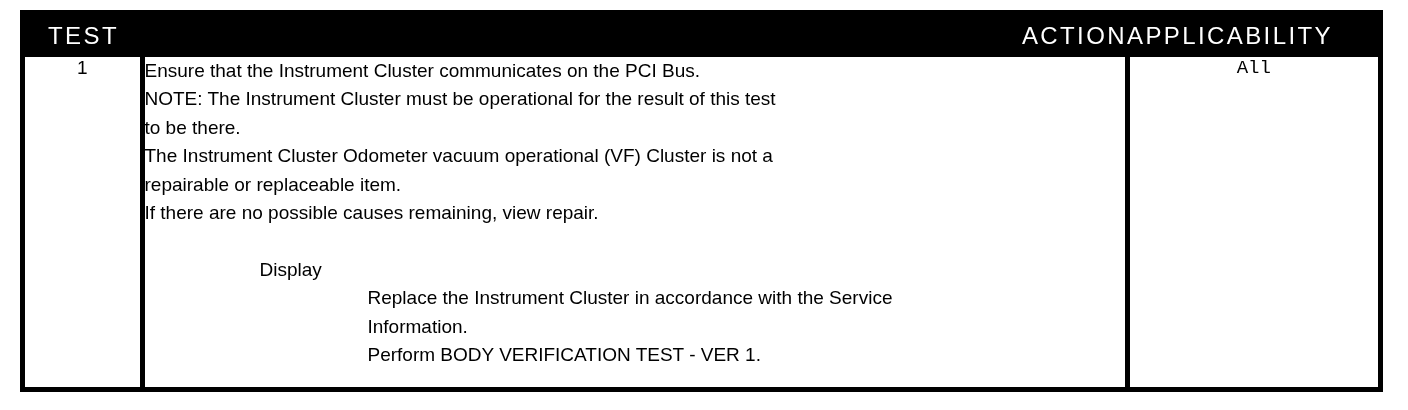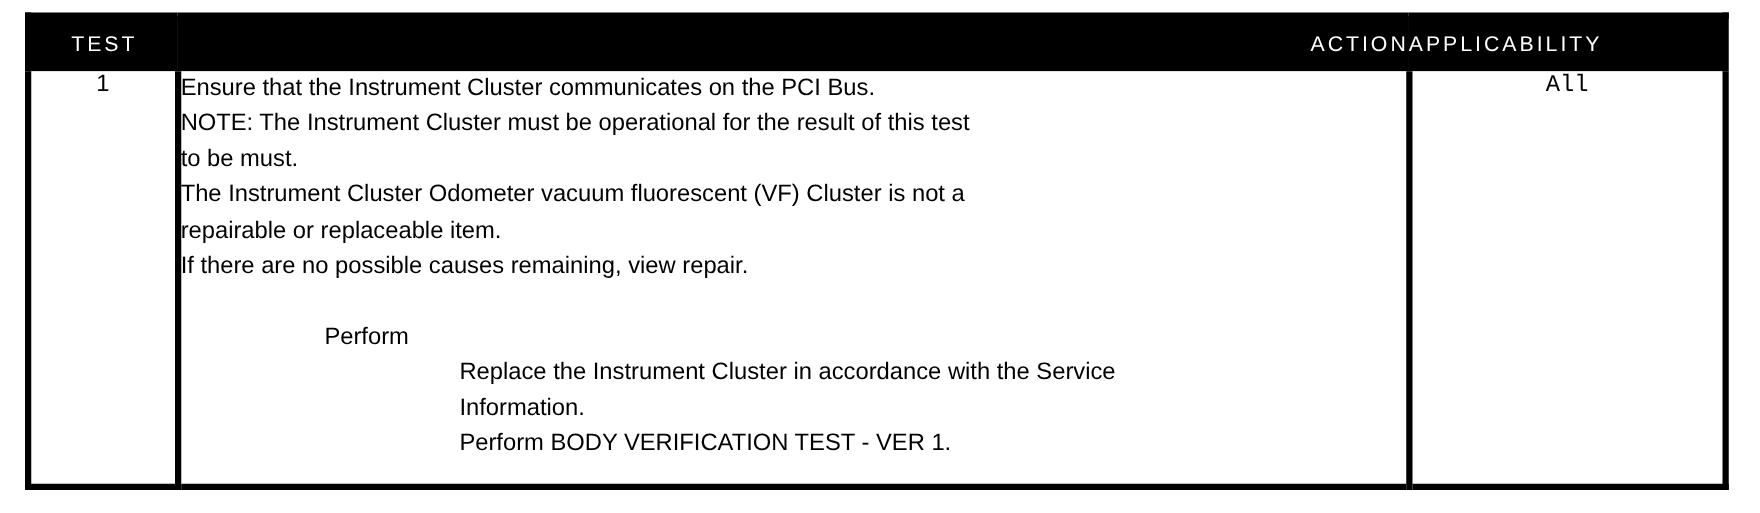--- a/index.html
+++ b/index.html
@@ -36,21 +36,21 @@
   .thead-row {
     background: #000000;
     color: #ffffff;
   }
   .thead-row th {
     border: none;
     padding: 0;
     height: 42px;
     vertical-align: middle;
     font-weight: normal;
-    font-size: 17px;
+    font-size: 24px;
     letter-spacing: 2.4px;
     color: #ffffff;
     background: #000000;
   }
   .th-test   { width: 117px; text-align: center; }
   .th-action { width: 985px; text-align: right; }
   .th-appl   { width: 251px; text-align: left; }
 
   
   .tbody-row td {
@@ -130,44 +130,44 @@
       <tr class="tbody-row">
 
         <td class="cell-test">1</td>
 
         <td class="cell-action">
 
           <div class="line">Ensure that the Instrument Cluster communicates on the PCI Bus.</div>
 
           <div class="line">NOTE: The Instrument Cluster must be operational for the result of this test</div>
 
-          <div class="line">to be must.</div>
+          <div class="line">to be there.</div>
 
           <div class="para-justify">
             <span class="jline">
               <span>The</span>
               <span>Instrument</span>
               <span>Cluster</span>
               <span>Odometer</span>
               <span>vacuum</span>
-              <span>fluorescent</span>
+              <span>operational</span>
               <span>(VF)</span>
               <span>Cluster</span>
               <span>is</span>
               <span>not</span>
               <span>a</span>
             </span>
             <span class="jline-last">repairable or replaceable item.</span>
           </div>
 
           <div class="line">If there are no possible causes remaining, view repair.</div>
 
           <div class="spacer-line"></div>
 
-          <div class="indent-repair">Perform</div>
+          <div class="indent-repair">Display</div>
 
           <div class="indent-sub">
             <div class="para-justify">
               <span class="jline">
                 <span>Replace</span>
                 <span>the</span>
                 <span>Instrument</span>
                 <span>Cluster</span>
                 <span>in</span>
                 <span>accordance</span>

